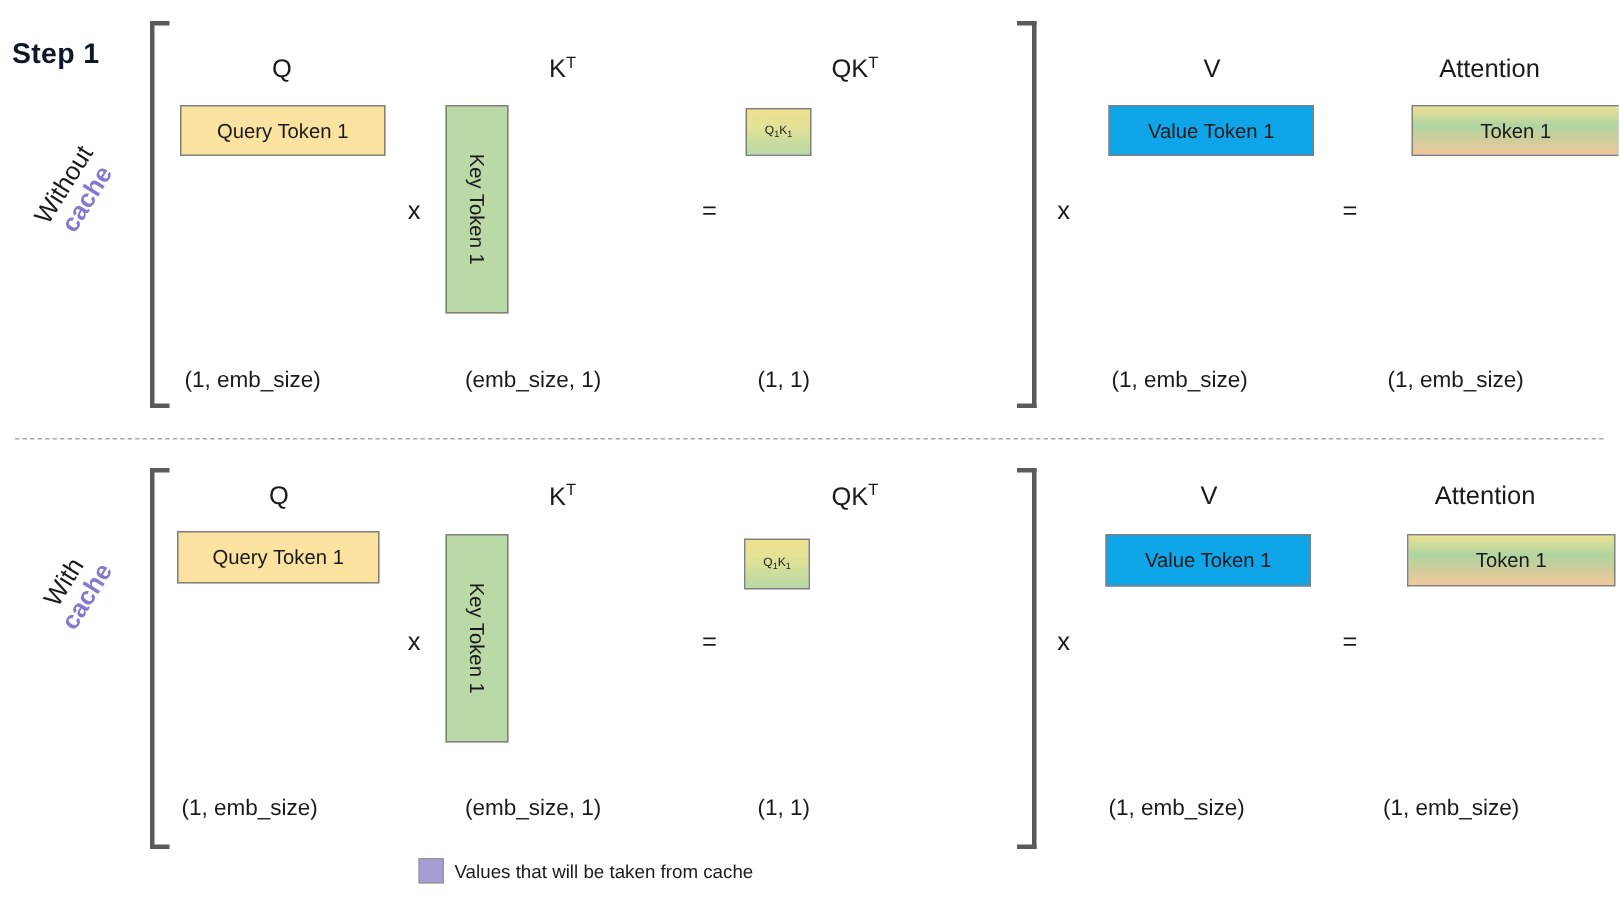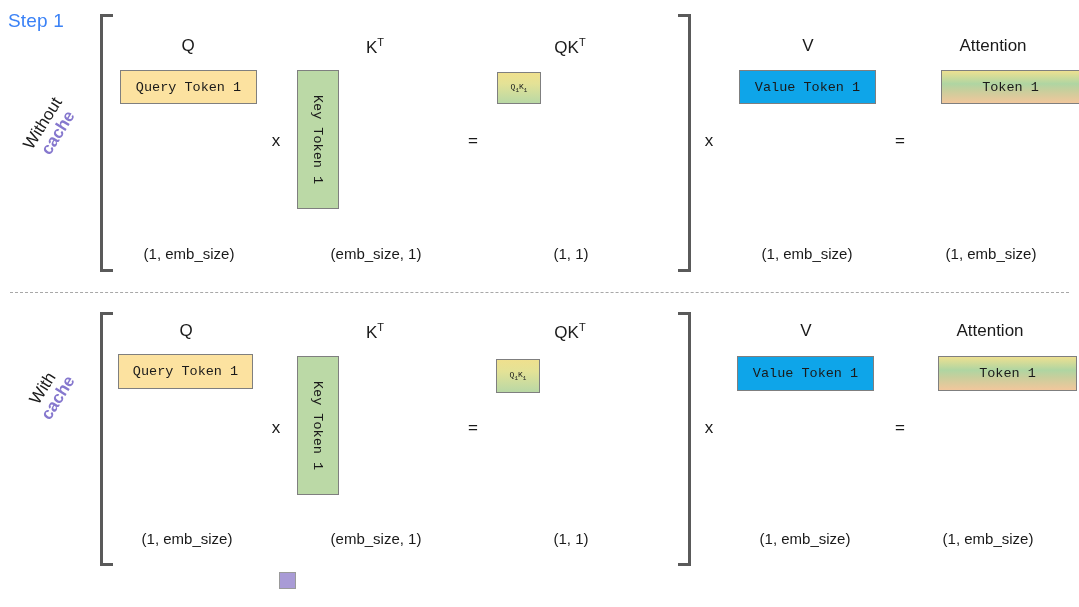--- a/index.html
+++ b/index.html
@@ -12,25 +12,25 @@
     height: 607px;
     position: relative;
     font-family: "Liberation Sans", sans-serif;
     color: #1a1a1a;
     overflow: hidden;
   }
   .abs { position: absolute; }
 
   
   #step-title {
-    left: 8px; top: 10px;
+    left: 8px; top: 26px;
     font-size: 19px;
-    font-weight: normal;
+    font-weight: bold;
     letter-spacing: 0.2px;
-    color: #3b82f6;
+    color: #0f172a;
   }
 
   
   .row-label {
     width: 150px;
     text-align: center;
     transform-origin: 50% 50%;
     transform: rotate(-58deg);
     font-size: 17px;
     line-height: 1.08;
@@ -56,21 +56,20 @@
     font-size: 17px;
     text-align: center;
     color: #1a1a1a;
     white-space: nowrap;
   }
   .col-head sup { font-size: 11px; vertical-align: super; }
 
   
   .dim {
     font-size: 15px;
-    text-align: center;
     color: #1a1a1a;
     white-space: nowrap;
   }
 
   
   .op {
     font-size: 17px;
     color: #1a1a1a;
     text-align: center;
     width: 20px;
@@ -80,21 +79,20 @@
   .box {
     box-sizing: border-box;
     border: 1.6px solid #7f7f7f;
     display: flex;
     align-items: center;
     justify-content: center;
     font-size: 13.5px;
     color: #1a1a1a;
     text-align: left;
     overflow: hidden;
-    font-family: Liberation Mono, monospace;
   }
   .box.query     { background: #FCE2A0; }
   .box.value     { background: #0ea5e9; }
   .box.key {
     background: #BBD9A6;
   }
   .box.key .vtext {
     transform: rotate(90deg);
     white-space: nowrap;
     font-size: 13.5px;
@@ -256,14 +254,15 @@
 
 <div class="abs dim" style="left:121px; top:530px; width:132px;"><span>(1, emb_size)</span></div>
 <div class="abs dim" style="left:310px; top:530px; width:132px;"><span>(emb_size, 1)</span></div>
 <div class="abs dim" style="left:505px; top:530px; width:132px;"><span>(1, 1)</span></div>
 <div class="abs dim" style="left:739px; top:530px; width:132px;"><span>(1, emb_size)</span></div>
 <div class="abs dim" style="left:922px; top:530px; width:132px;"><span>(1, emb_size)</span></div>
 
 <div class="abs" id="legend">
   <div class="legend-item">
     <span class="swatch cached"></span>
+    <span>Values that will be taken from cache</span>
   </div>
 </div>
 
 </body></html>

